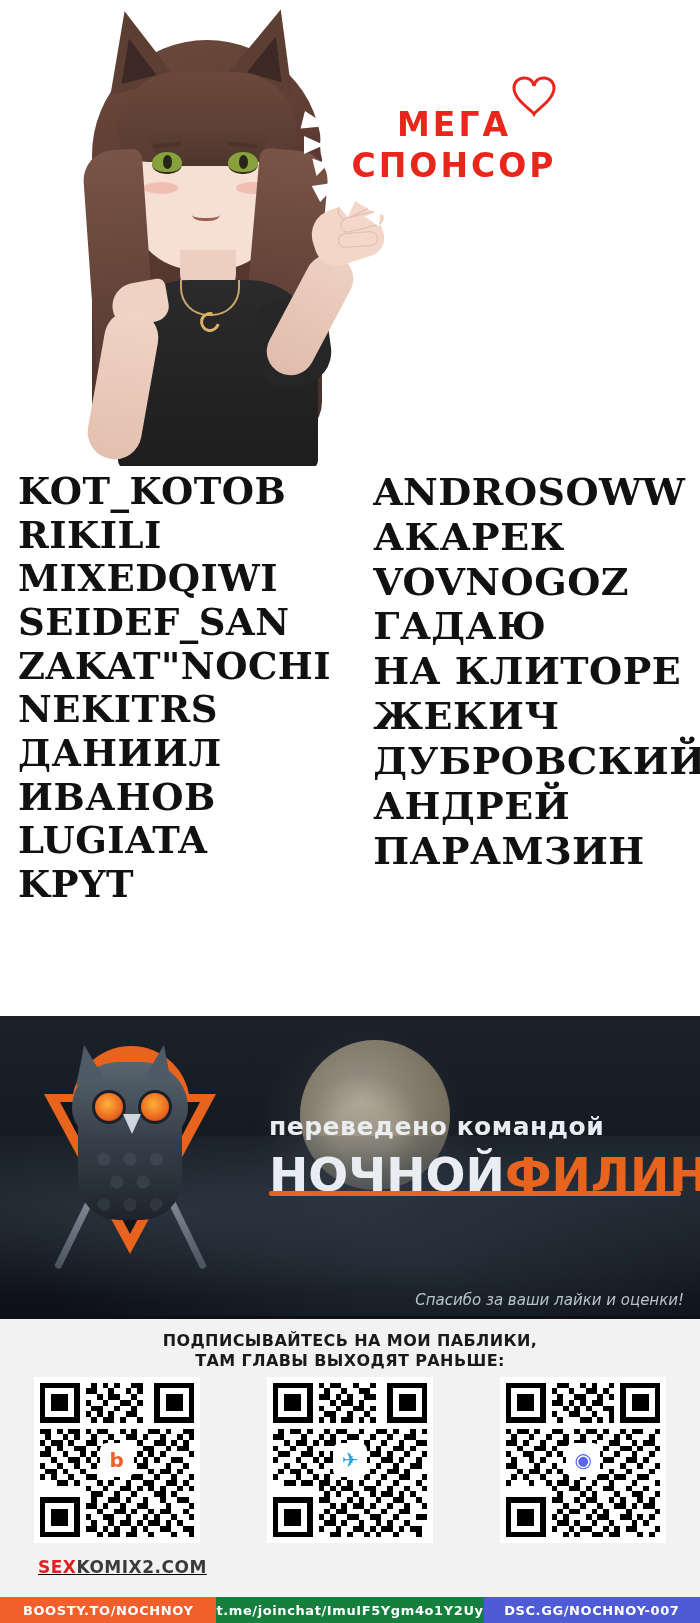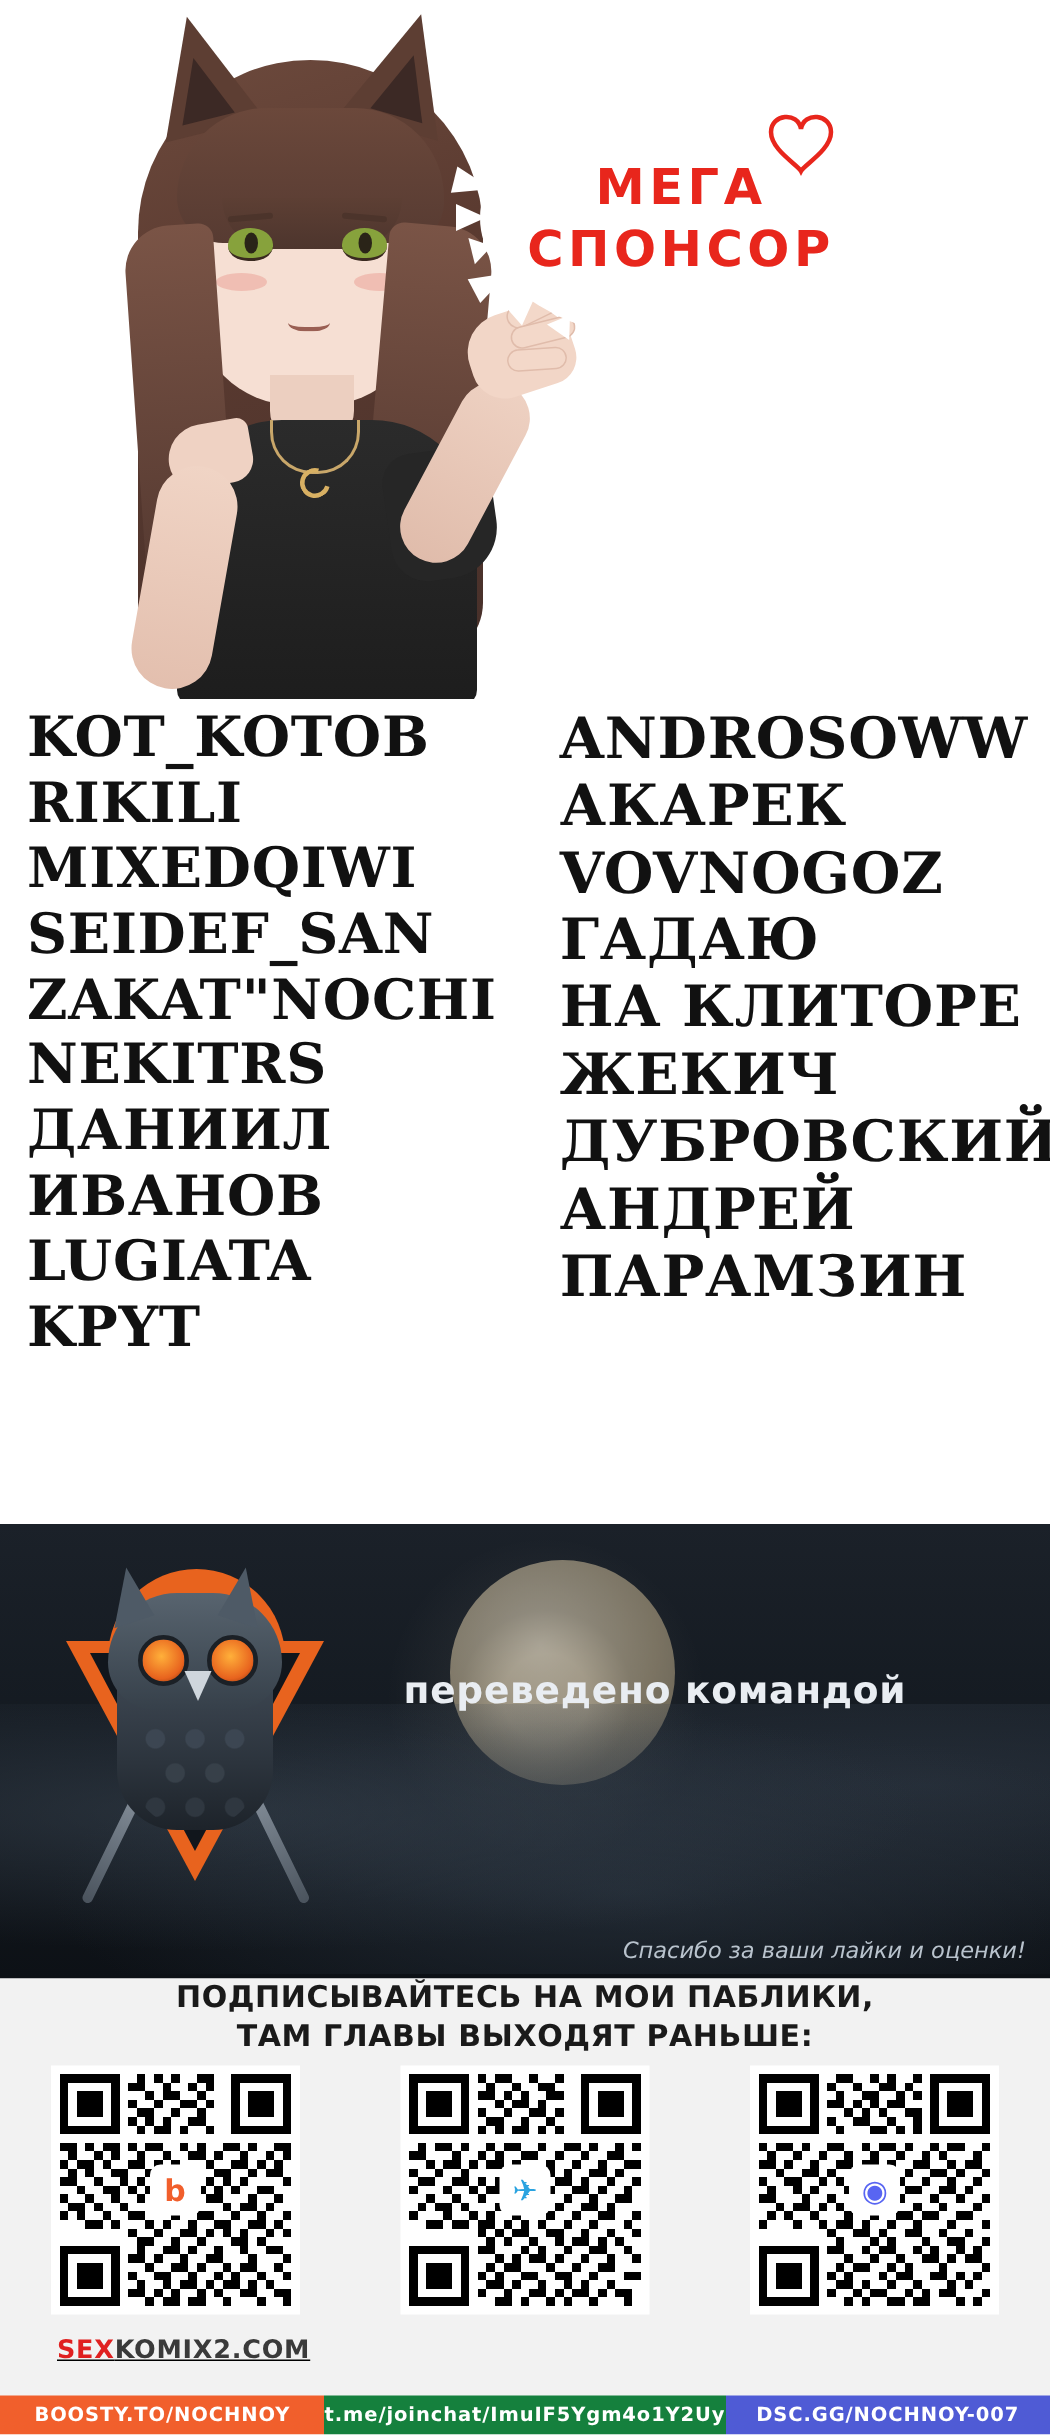--- a/index.html
+++ b/index.html
@@ -434,25 +434,25 @@
 
   
   #subscribe {
     position: absolute;
     left: 0; top: 1319px;
     width: 700px; height: 304px;
     background: #f2f2f2;
   }
   .sub-head {
     text-align: center;
-    padding-top: 0;
+    padding-top: 12px;
     color: #1a1a1a;
     font-family: "DejaVu Sans", sans-serif;
     font-weight: bold;
-    font-size: 20px;
+    font-size: 16px;
     line-height: 1.28;
     letter-spacing: 0.4px;
     white-space: pre-line;
   }
   .qr-row {
     position: absolute;
     left: 0; top: 58px;
     width: 700px;
     display: flex;
     justify-content: space-around;
@@ -630,20 +630,26 @@
     <div class="owl-head"></div>
     <div class="owl-tuft l"></div>
     <div class="owl-tuft r"></div>
     <div class="owl-eye l"></div>
     <div class="owl-eye r"></div>
     <div class="owl-beak"></div>
   </div>
 
   <div class="banner-text">
     <div class="banner-small">переведено командой</div>
+    <div style="position:relative;">
+      <div class="banner-underline"></div>
+      <div class="banner-big">
+        <span class="part-a">НОЧНОЙ</span><span class="part-b">ФИЛИН</span>
+      </div>
+    </div>
   </div>
 
   <div class="thanks">Спасибо за ваши лайки и оценки!</div>
 </div>
 
 <div id="subscribe">
   <div class="sub-head">ПОДПИСЫВАЙТЕСЬ НА МОИ ПАБЛИКИ,
 ТАМ ГЛАВЫ ВЫХОДЯТ РАНЬШЕ:</div>
 
   <div class="qr-row">

